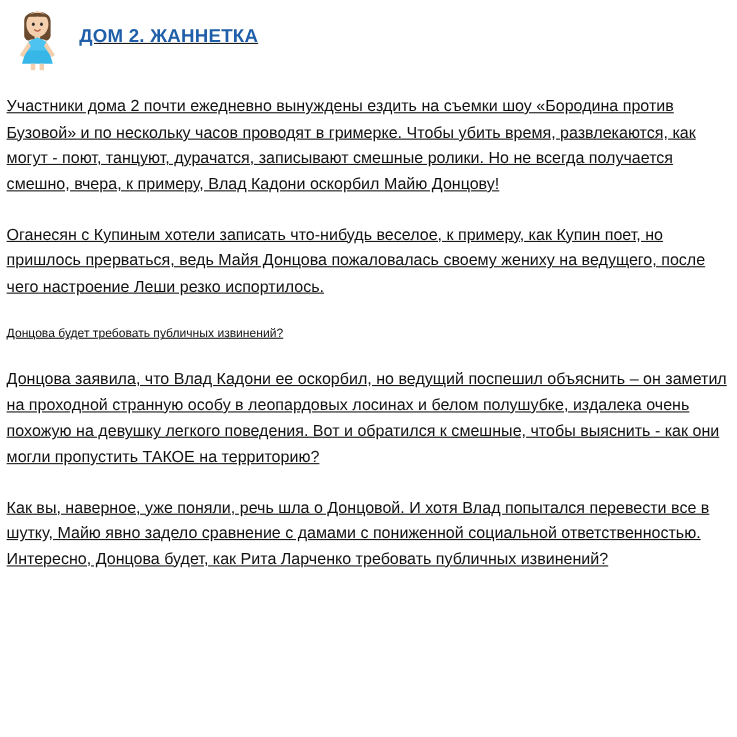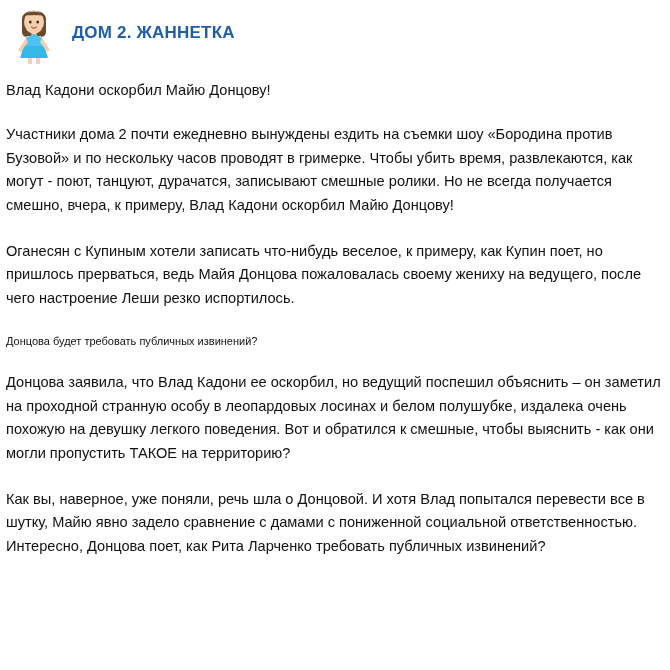--- a/index.html
+++ b/index.html
@@ -13,20 +13,21 @@
     font-family: "Liberation Sans", sans-serif;
     color: #1a1a1a;
     overflow: hidden;
   }
   .page {
     width: 670px;
     height: 480px;
     box-sizing: border-box;
     padding: 0;
     position: relative;
+    text-decoration: underline;
   }
   
   .header {
     display: flex;
     align-items: center;
     padding: 6px 0 4px 0;
     height: 64px;
     box-sizing: border-box;
   }
   .logo {
@@ -98,21 +99,20 @@
         <path d="M38 36 L46 48 L43 50 L36 40 Z" fill="#f4cfae"></path>
 
         <rect x="24" y="56" width="4" height="6" fill="#f4cfae"></rect>
         <rect x="32" y="56" width="4" height="6" fill="#f4cfae"></rect>
       </svg>
     </div>
     <div class="site-title">ДОМ 2. ЖАННЕТКА</div>
   </div>
 
   <div class="article">
-    <p class="lead">Влад Кадони оскорбил Майю Донцову!</p>
     <p class="body-text">Участники дома 2 почти ежедневно вынуждены ездить на съемки шоу «Бородина против Бузовой» и по нескольку часов проводят в гримерке. Чтобы убить время, развлекаются, как могут - поют, танцуют, дурачатся, записывают смешные ролики. Но не всегда получается смешно, вчера, к примеру, Влад Кадони оскорбил Майю Донцову!</p>
     <p class="body-text">Оганесян с Купиным хотели записать что-нибудь веселое, к примеру, как Купин поет, но пришлось прерваться, ведь Майя Донцова пожаловалась своему жениху на ведущего, после чего настроение Леши резко испортилось.</p>
     <p class="subhead">Донцова будет требовать публичных извинений?</p>
     <p class="body-text">Донцова заявила, что Влад Кадони ее оскорбил, но ведущий поспешил объяснить – он заметил на проходной странную особу в леопардовых лосинах и белом полушубке, издалека очень похожую на девушку легкого поведения. Вот и обратился к смешные, чтобы выяснить - как они могли пропустить ТАКОЕ на территорию?</p>
-    <p class="body-text">Как вы, наверное, уже поняли, речь шла о Донцовой. И хотя Влад попытался перевести все в шутку, Майю явно задело сравнение с дамами с пониженной социальной ответственностью. Интересно, Донцова поет, как Рита Ларченко требовать публичных извинений?</p>
+    <p class="body-text">Как вы, наверное, уже поняли, речь шла о Донцовой. И хотя Влад попытался перевести все в шутку, Майю явно задело сравнение с дамами с пониженной социальной ответственностью. Интересно, Донцова будет, как Рита Ларченко требовать публичных извинений?</p>
   </div>
 
 </div>
 
 </body></html>

